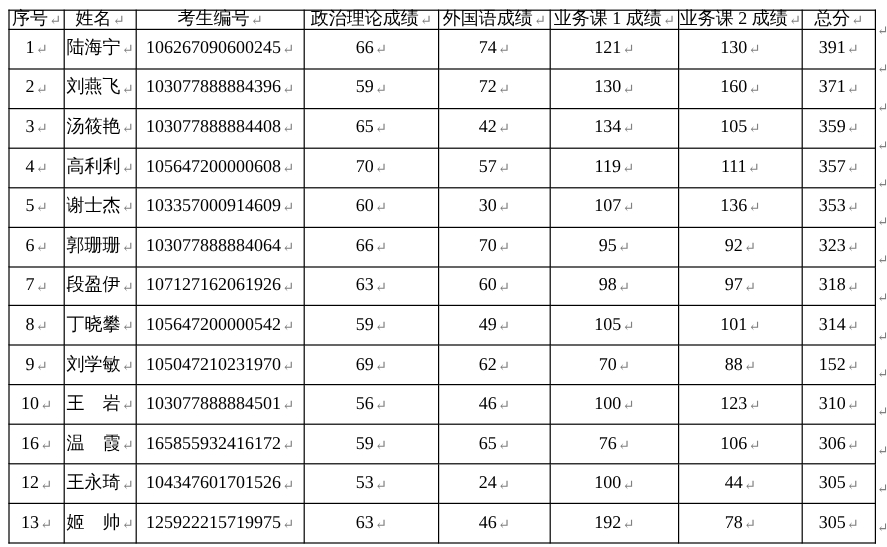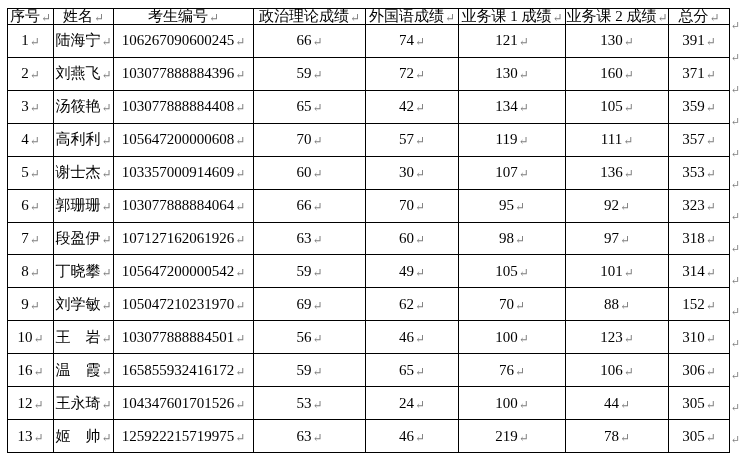--- a/index.html
+++ b/index.html
@@ -191,21 +191,21 @@
           <td><span>100</span><span class="mark">↵</span></td>
           <td><span>44</span><span class="mark">↵</span></td>
           <td><span>305</span><span class="mark">↵</span></td>
         </tr>
         <tr>
           <td><span>13</span><span class="mark">↵</span></td>
           <td><span>姬　帅</span><span class="mark">↵</span></td>
           <td><span>125922215719975</span><span class="mark">↵</span></td>
           <td><span>63</span><span class="mark">↵</span></td>
           <td><span>46</span><span class="mark">↵</span></td>
-          <td><span>219</span><span class="mark">↵</span></td>
+          <td><span>192</span><span class="mark">↵</span></td>
           <td><span>78</span><span class="mark">↵</span></td>
           <td><span>305</span><span class="mark">↵</span></td>
         </tr>
       </tbody>
   </table>
 
   <div class="row-end-marks">
       <div class="slot">
         <span class="mark">↵</span>
       </div>

